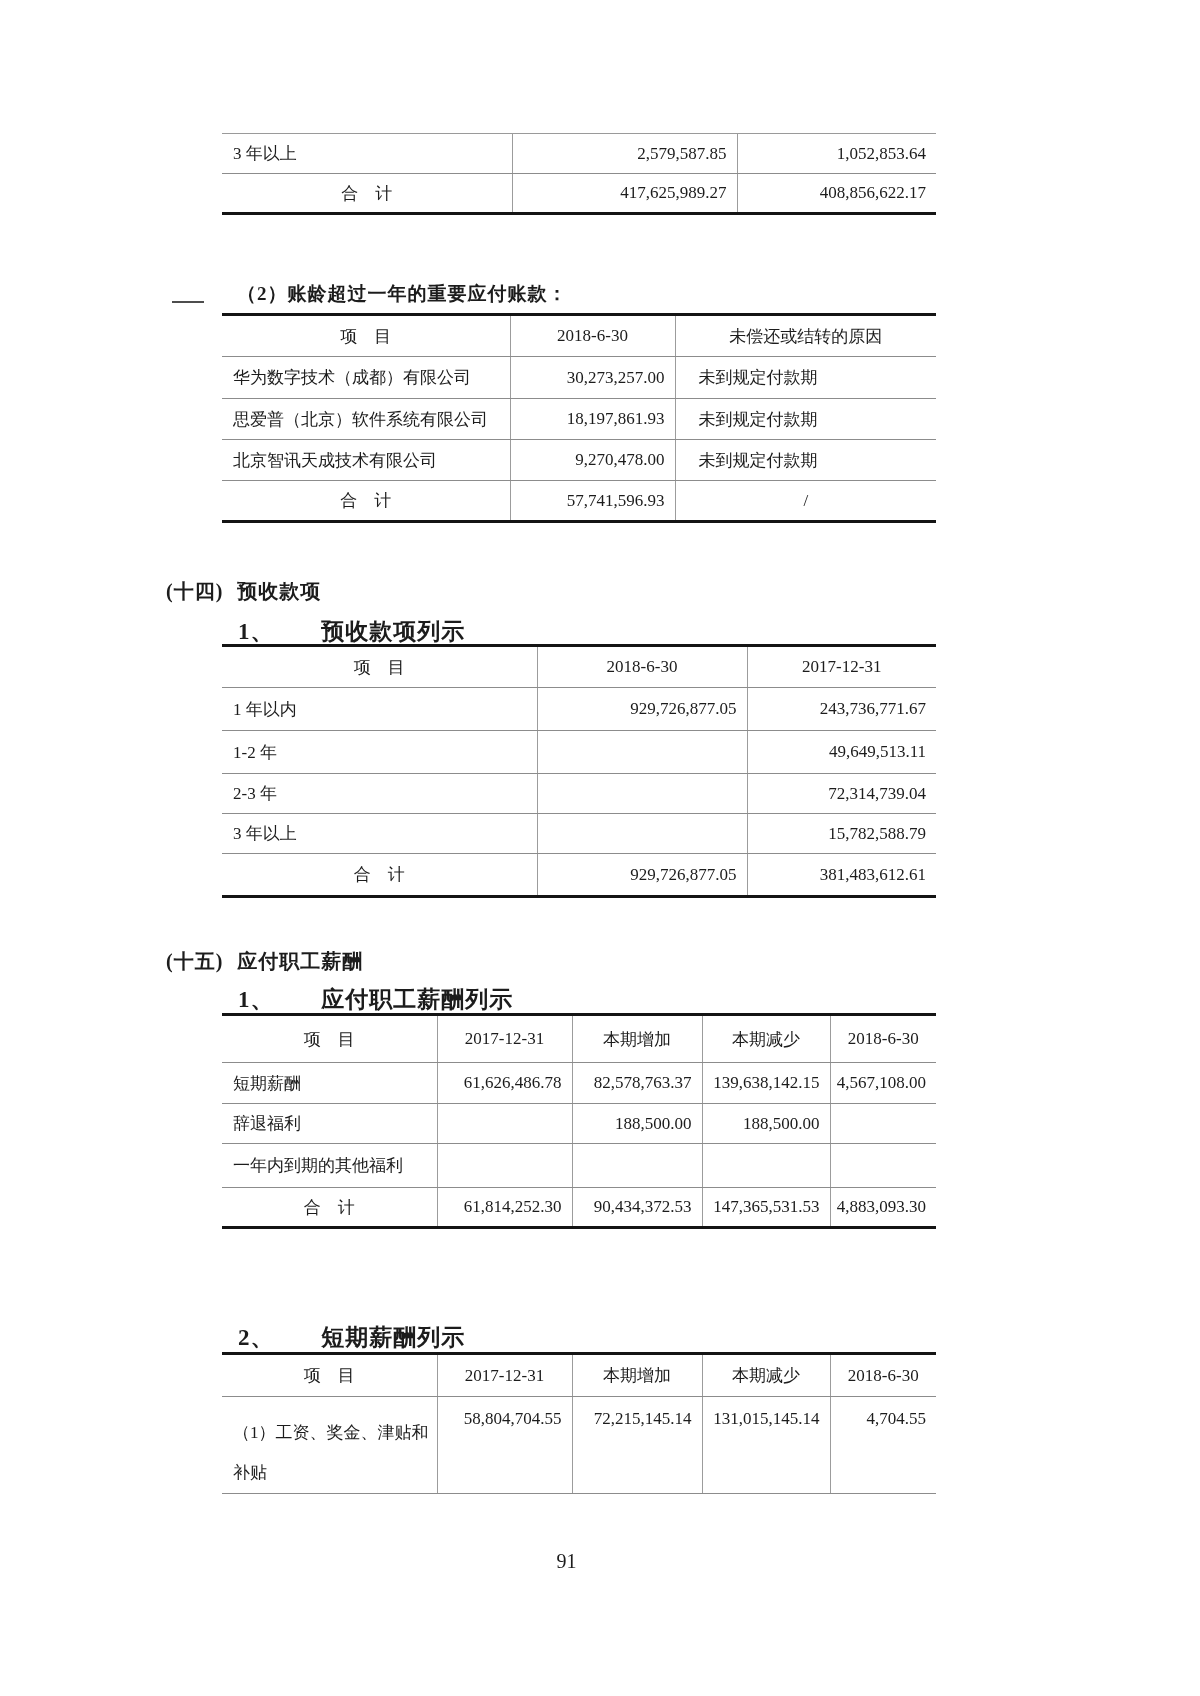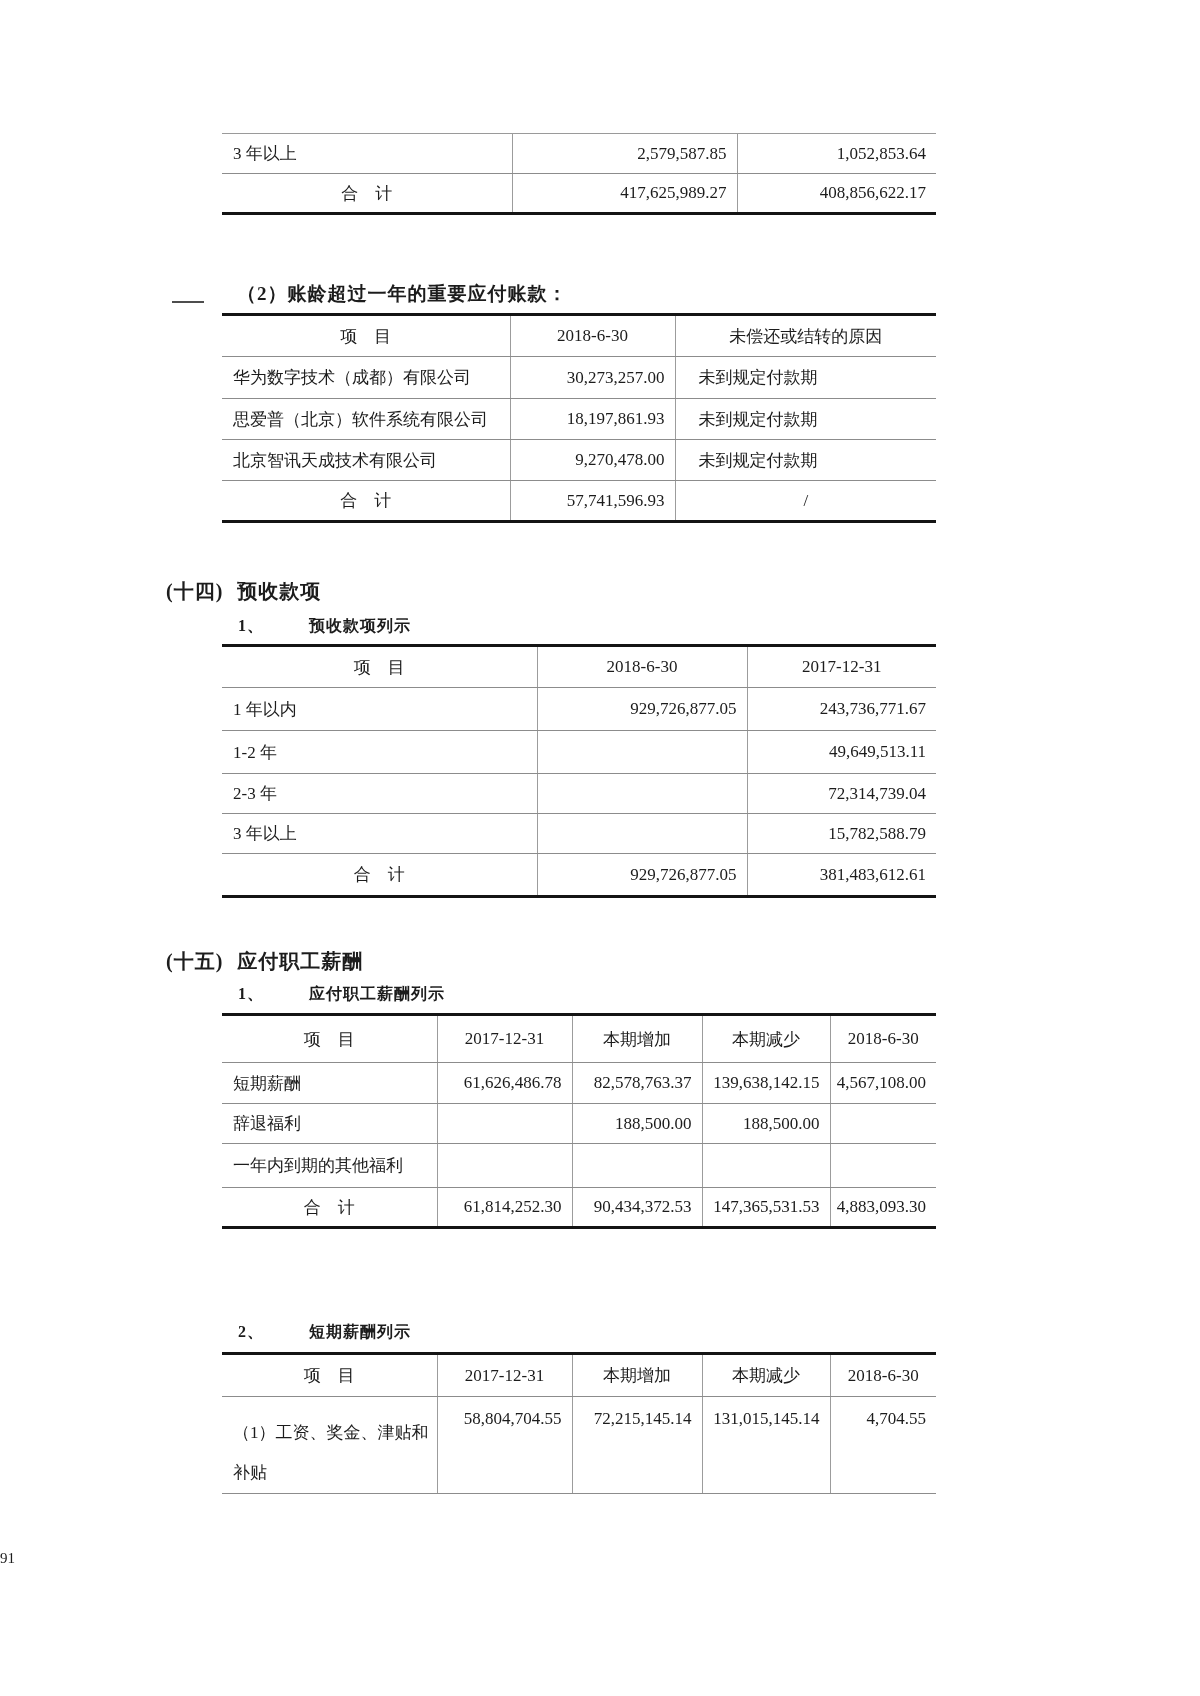--- a/index.html
+++ b/index.html
@@ -6,21 +6,21 @@
   html,body { background:#ffffff; }
   body {
     width:1200px; height:1696px; position:relative;
     font-family:"Liberation Serif","DejaVu Serif",serif;
     color:#1c1c1c;
   }
   .abs { position:absolute; }
 
   
   .sec-heading { font-size:20px; font-weight:bold; letter-spacing:1px; }
-  .sub-heading { font-size:16px; font-weight:bold; letter-spacing:1px; }
+  .sub-heading { font-size:23px; font-weight:bold; letter-spacing:1px; }
   .sub-no { display:inline-block; margin-right:40px; }
   .h2-heading { font-size:19px; font-weight:bold; letter-spacing:1px; }
 
   
   table { border-collapse:collapse; table-layout:fixed; width:714px; background:#fff; }
   td { font-size:17px; vertical-align:middle; overflow:hidden; white-space:nowrap; }
   .thick-tb { border-top:3px solid #141414; border-bottom:3px solid #141414; }
   .thin-top { border-top:1px solid #9a9a9a; }
   .thick-bottom { border-bottom:3px solid #141414; }
   .thin-bottom { border-bottom:1px solid #9a9a9a; }
@@ -38,21 +38,21 @@
   tr.h42 > td { height:42px; }
   tr.h43 > td { height:43px; }
   tr.h44 > td { height:44px;margin-top:14px; }
   tr.h48 > td { height:48px; }
   tr.h80 > td { height:80px; }
 
   tr.twoline > td { vertical-align:top; line-height:44px; }
   tr.twoline td.item { line-height:40px; padding-top:16px; white-space:normal; }
 
   .dash-mark { width:32px; height:2px; background:#4d4d4d; }
-  .page-num { width:1133px; text-align:left; font-size:15px; }
+  .page-num { width:1133px; text-align:center; font-size:20px; }
 </style>
 </head>
 <body>
 
 <div class="abs" style="top:133px;left:222px">
   <table class="thin-top thick-bottom">
     <colgroup>
         <col style="width:290px">
         <col style="width:225px">
         <col style="width:199px">

